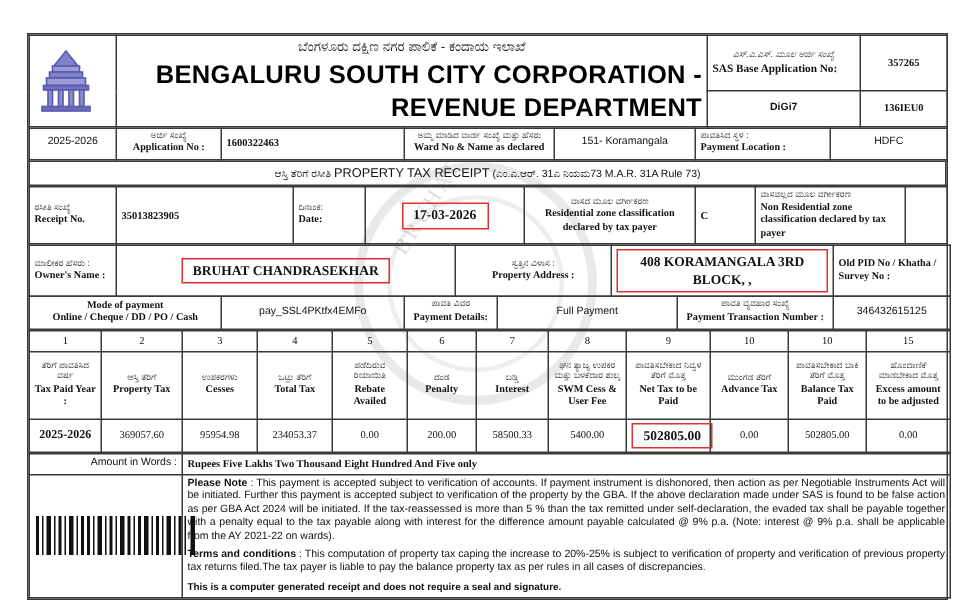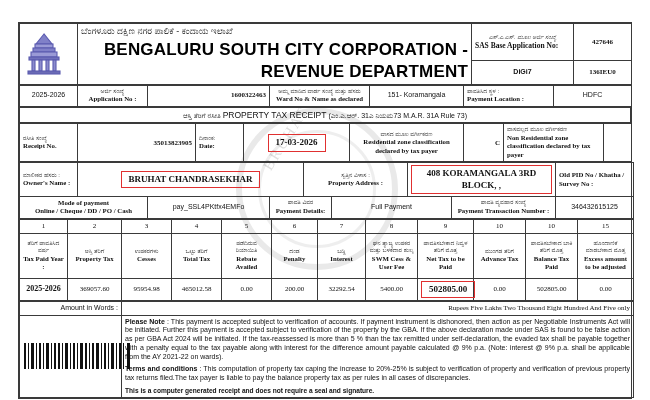--- a/index.html
+++ b/index.html
@@ -73,40 +73,40 @@
   }
   .ctr { text-align: center; }
   .logo-cell { width: 58px; text-align: center; padding: 2px; }
   .emblem {
     width: 42px; height: 44px;
     margin: 0 auto;
     position: relative;
   }
   .emblem svg { display: block; }
   .title-kn {
-    text-align: left;
+    text-align: center;
     font-size: 9px;
     color: #1b1b1b;
     padding-bottom: 2px;
   }
   .title-en {
     text-align: right;
     font-family: "Liberation Sans", sans-serif;
     font-weight: bold;
     font-size: 17px;
     letter-spacing: 0.2px;
     color: #000;
   }
   .sas-kn { font-size: 6px; color: #333; text-align: center; display:block; font-style: italic;}
   .sas-en { font-family: "Liberation Serif", serif; font-weight: bold; font-size: 7.5px; text-align:left; display:block;}
   .val-bold {
     font-family: "Liberation Serif", serif;
     font-weight: bold;
     font-size: 10px;
-    text-align: right;
+    text-align: left;
   }
   .val-mid {
     font-family: "Liberation Serif", serif;
     font-weight: bold;
     font-size: 8.5px;
     text-align: center;
   }
   .val-plain {
     font-family: "Liberation Sans", sans-serif;
     font-size: 7.5px;
@@ -147,24 +147,23 @@
   }
   .datarow td.year { font-weight: bold; font-size: 8px; }
   .words-label {
     text-align: right;
     font-family: "Liberation Sans", sans-serif;
     font-size: 7.5px;
     padding-right: 4px;
   }
   .words-val {
     font-family: "Liberation Serif", serif;
-    font-weight: normal;
+    font-weight: bold;
     font-size: 7.5px;
     padding-left: 4px;
-    text-align: right;
   }
   .note-cell {
     font-size: 5.4px;
     line-height: 1.5;
     text-align: justify;
     padding: 3px 4px;
     font-family: "Liberation Sans", sans-serif;
   }
   .note-cell b { font-weight: bold; }
   .note-p { margin: 0 0 4px 0; }
@@ -220,21 +219,21 @@
           </span>
         </td>
         <td rowspan="2">
           <div class="title-kn">ಬೆಂಗಳೂರು ದಕ್ಷಿಣ ನಗರ ಪಾಲಿಕೆ - ಕಂದಾಯ ಇಲಾಖೆ</div>
           <div class="title-en">BENGALURU SOUTH CITY CORPORATION - REVENUE DEPARTMENT</div>
         </td>
         <td class="ctr">
           <span class="sas-kn">ಎಸ್.ಎ.ಎಸ್. ಮೂಲ ಅರ್ಜಿ ಸಂಖ್ಯೆ</span>
           <span class="sas-en">SAS Base Application No:</span>
         </td>
-        <td class="val-mid">427646</td>
+        <td class="val-mid">357265</td>
       </tr>
       <tr>
         <td class="digi">DiGi7</td>
         <td class="val-mid">136IEU0</td>
       </tr>
     </tbody>
       </table>
 
     <table class="grid">
       <colgroup>
@@ -469,24 +468,24 @@
         </td>
         <td class="hdr-cell">
           <span class="lbl-kn">ಹೊಂದಾಣಿಕೆ ಮಾಡಬೇಕಾದ ಮೊತ್ತ</span>
           <span class="lbl-en">Excess amount to be adjusted</span>
         </td>
       </tr>
       <tr class="datarow">
         <td class="year">2025-2026</td>
         <td>369057.60</td>
         <td>95954.98</td>
-        <td>465012.58</td>
+        <td>234053.37</td>
         <td>0.00</td>
         <td>200.00</td>
-        <td>32292.54</td>
+        <td>58500.33</td>
         <td>5400.00</td>
         <td>
           <span class="redbox">502805.00</span>
         </td>
         <td>0.00</td>
         <td>502805.00</td>
         <td>0.00</td>
       </tr>
     </tbody>
       </table>

